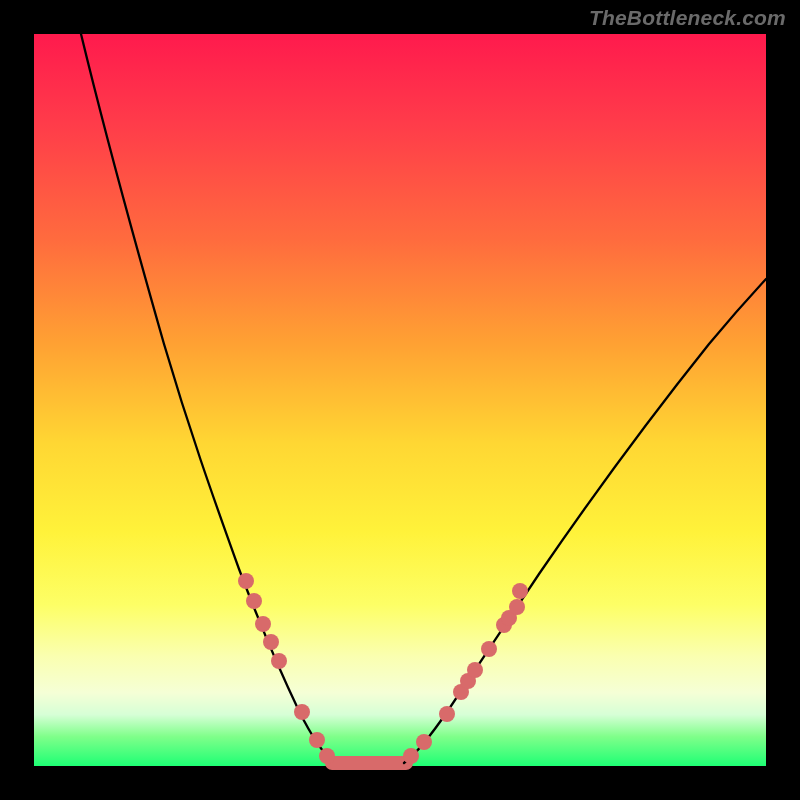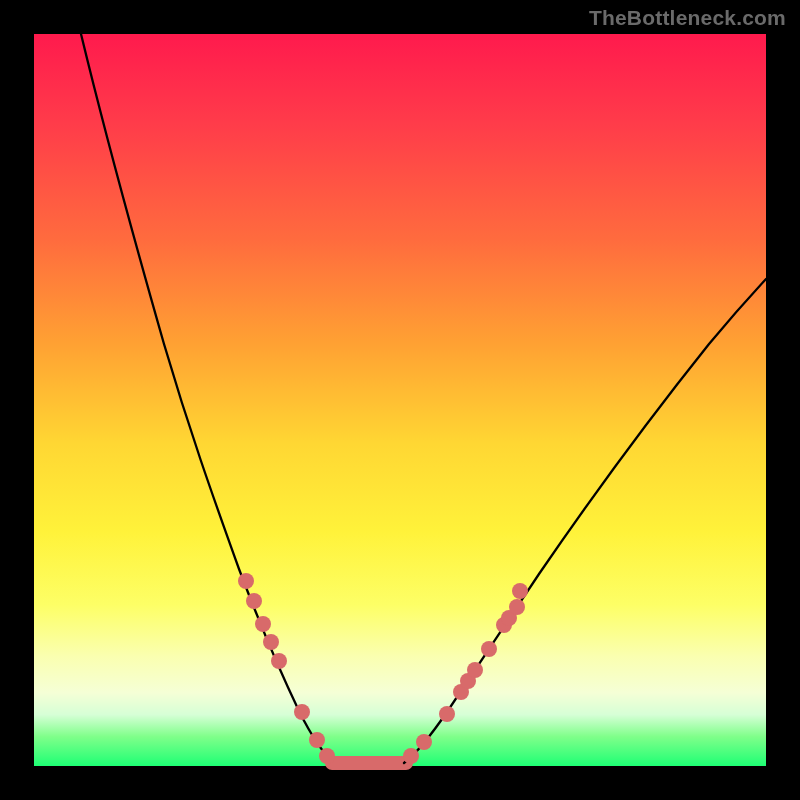--- a/index.html
+++ b/index.html
@@ -11,20 +11,21 @@
     background: #000;
     font-family: Arial, Helvetica, sans-serif;
   }
   .frame {
     position: absolute;
     left: 0;
     top: 0;
     width: 800px;
     height: 800px;
     background: #000;
+    font-style: italic;
   }
   .plot-area {
     position: absolute;
     left: 34px;
     top: 34px;
     width: 732px;
     height: 732px;
     background: linear-gradient(to bottom,
       #ff1a4d 0%,
       #ff3b4a 12%,

